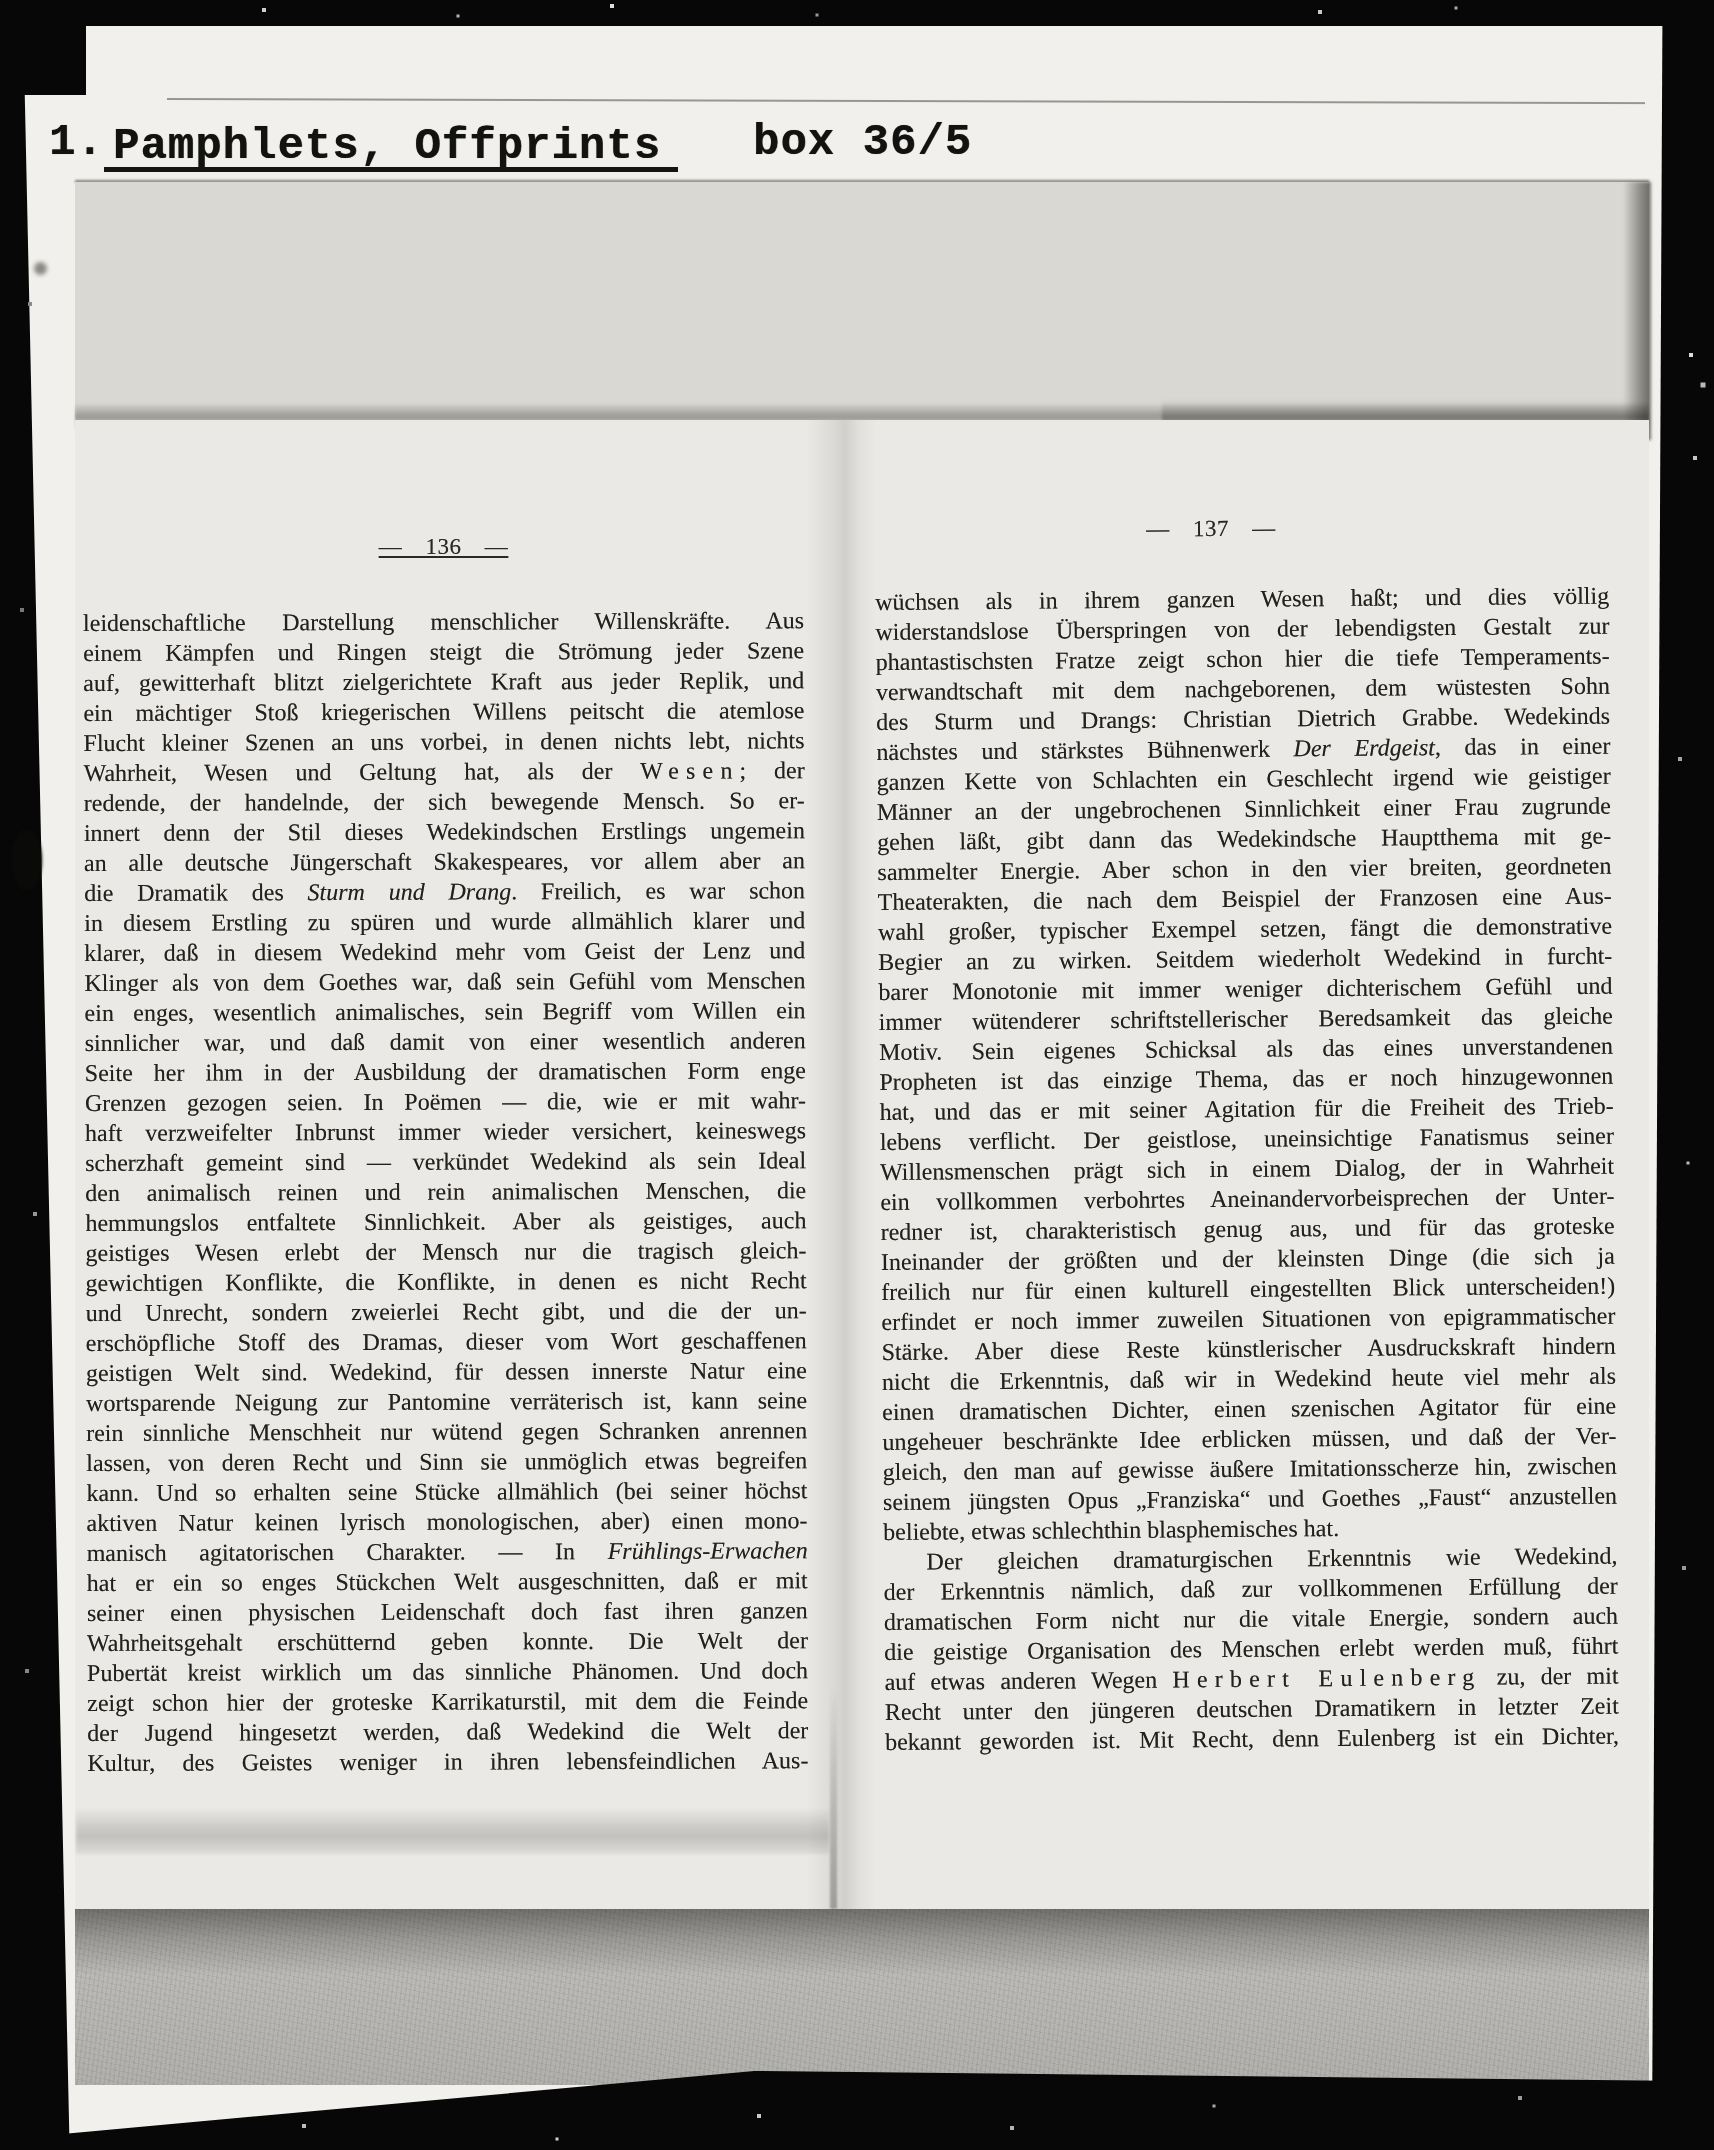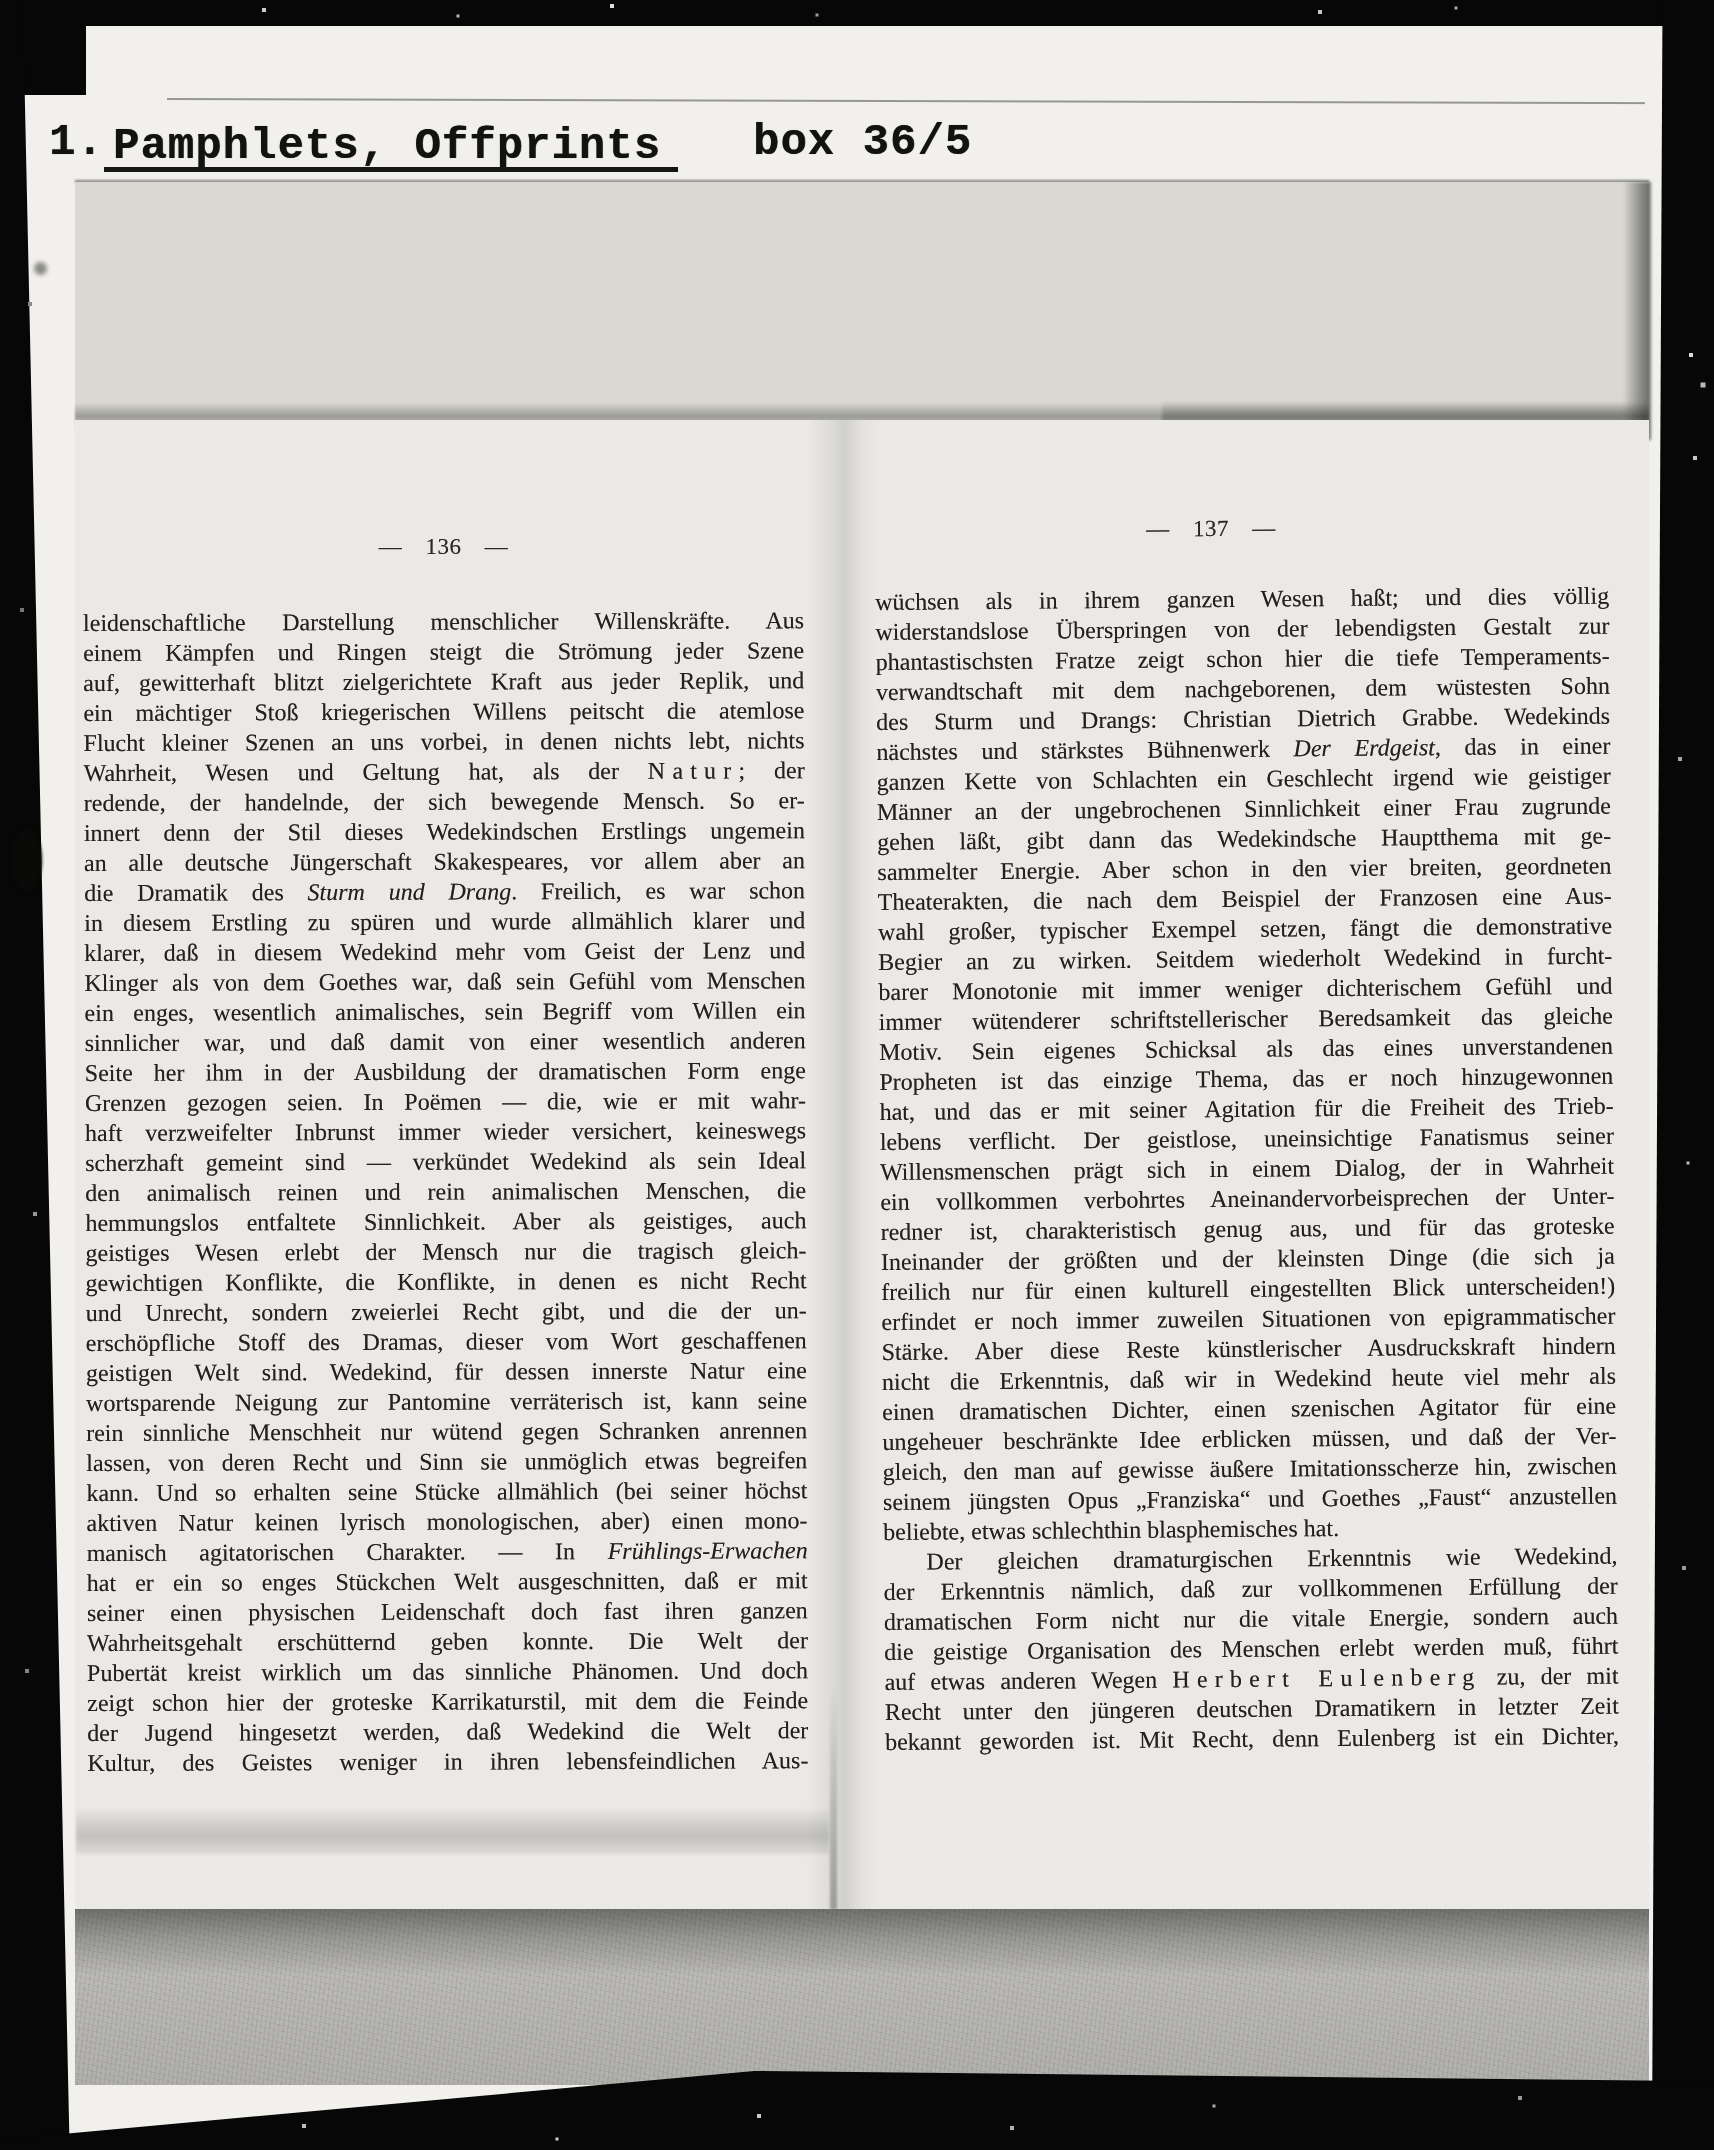--- a/index.html
+++ b/index.html
@@ -43,21 +43,21 @@
   .typed{position:absolute;font-family:"Liberation Mono","DejaVu Sans Mono",monospace;font-weight:bold;
          font-size:44px;line-height:1;color:#121210;letter-spacing:1px;white-space:pre;
          text-shadow:0.5px 0 0 rgba(0,0,0,.55), 0 0 1px rgba(0,0,0,.35);}
   .hdr-index{left:49px;top:120px;}
   .hdr-title{left:113px;top:124px;}
   .hdr-box{left:753px;top:120px;text-align:right;}
   .hdr-underline{position:absolute;left:104px;top:167px;width:574px;height:4.5px;background:#151513;filter:blur(0.5px);}
   
   .pagenum{position:absolute;font-size:23px;color:#2a2724;text-align:center;word-spacing:17px;letter-spacing:0.5px;
            text-shadow:0 0 0.5px rgba(30,27,22,.45);}
-  #pn-left{left:83px;top:534px;width:721px;}
+  #pn-left{left:83px;top:534px;width:721px;text-decoration:underline;}
   #pn-right{left:875px;top:516px;width:734px;transform:translateX(-31px) rotate(-.5deg);}
   
   .col{position:absolute;font-size:24px;line-height:30px;color:var(--ink,#24211d);
        text-shadow:0 0 0.5px rgba(30,27,22,.5);}
   #col-left{left:83px;top:608px;width:721px;transform:rotate(-.22deg);transform-origin:0 0;}
   #col-right{left:875px;top:587px;width:734px;transform:rotate(-.5deg);transform-origin:0 0;}
   .tline{height:30px;text-align:justify;text-align-last:justify;}
   .tline.parend{text-align-last:left;}
   .tline.indent{text-indent:43px;}
   .sp{letter-spacing:.3em;}
@@ -99,21 +99,21 @@
 
   <div class="pagenum" id="pn-left">— 136 —</div>
   <div class="pagenum" id="pn-right">— 137 —</div>
 
   <div class="col" id="col-left">
       <div class="tline">leidenschaftliche Darstellung menschlicher Willenskräfte.  Aus</div>
       <div class="tline">einem Kämpfen und Ringen steigt die Strömung jeder Szene</div>
       <div class="tline">auf, gewitterhaft blitzt zielgerichtete Kraft aus jeder Replik, und</div>
       <div class="tline">ein mächtiger Stoß kriegerischen Willens peitscht die atemlose</div>
       <div class="tline">Flucht kleiner Szenen an uns vorbei, in denen nichts lebt, nichts</div>
-      <div class="tline">Wahrheit, Wesen und Geltung hat, als der <span class="sp">Natur</span>; der</div>
+      <div class="tline">Wahrheit, Wesen und Geltung hat, als der <span class="sp">Wesen</span>; der</div>
       <div class="tline">redende, der handelnde, der sich bewegende Mensch.  So er-</div>
       <div class="tline">innert denn der Stil dieses Wedekindschen Erstlings ungemein</div>
       <div class="tline">an alle deutsche Jüngerschaft Skakespeares, vor allem aber an</div>
       <div class="tline">die Dramatik des <i>Sturm und Drang</i>.  Freilich, es war schon</div>
       <div class="tline">in diesem Erstling zu spüren und wurde allmählich klarer und</div>
       <div class="tline">klarer, daß in diesem Wedekind mehr vom Geist der Lenz und</div>
       <div class="tline">Klinger als von dem Goethes war, daß sein Gefühl vom Menschen</div>
       <div class="tline">ein enges, wesentlich animalisches, sein Begriff vom Willen ein</div>
       <div class="tline">sinnlicher war, und daß damit von einer wesentlich anderen</div>
       <div class="tline">Seite her ihm in der Ausbildung der dramatischen Form enge</div>

